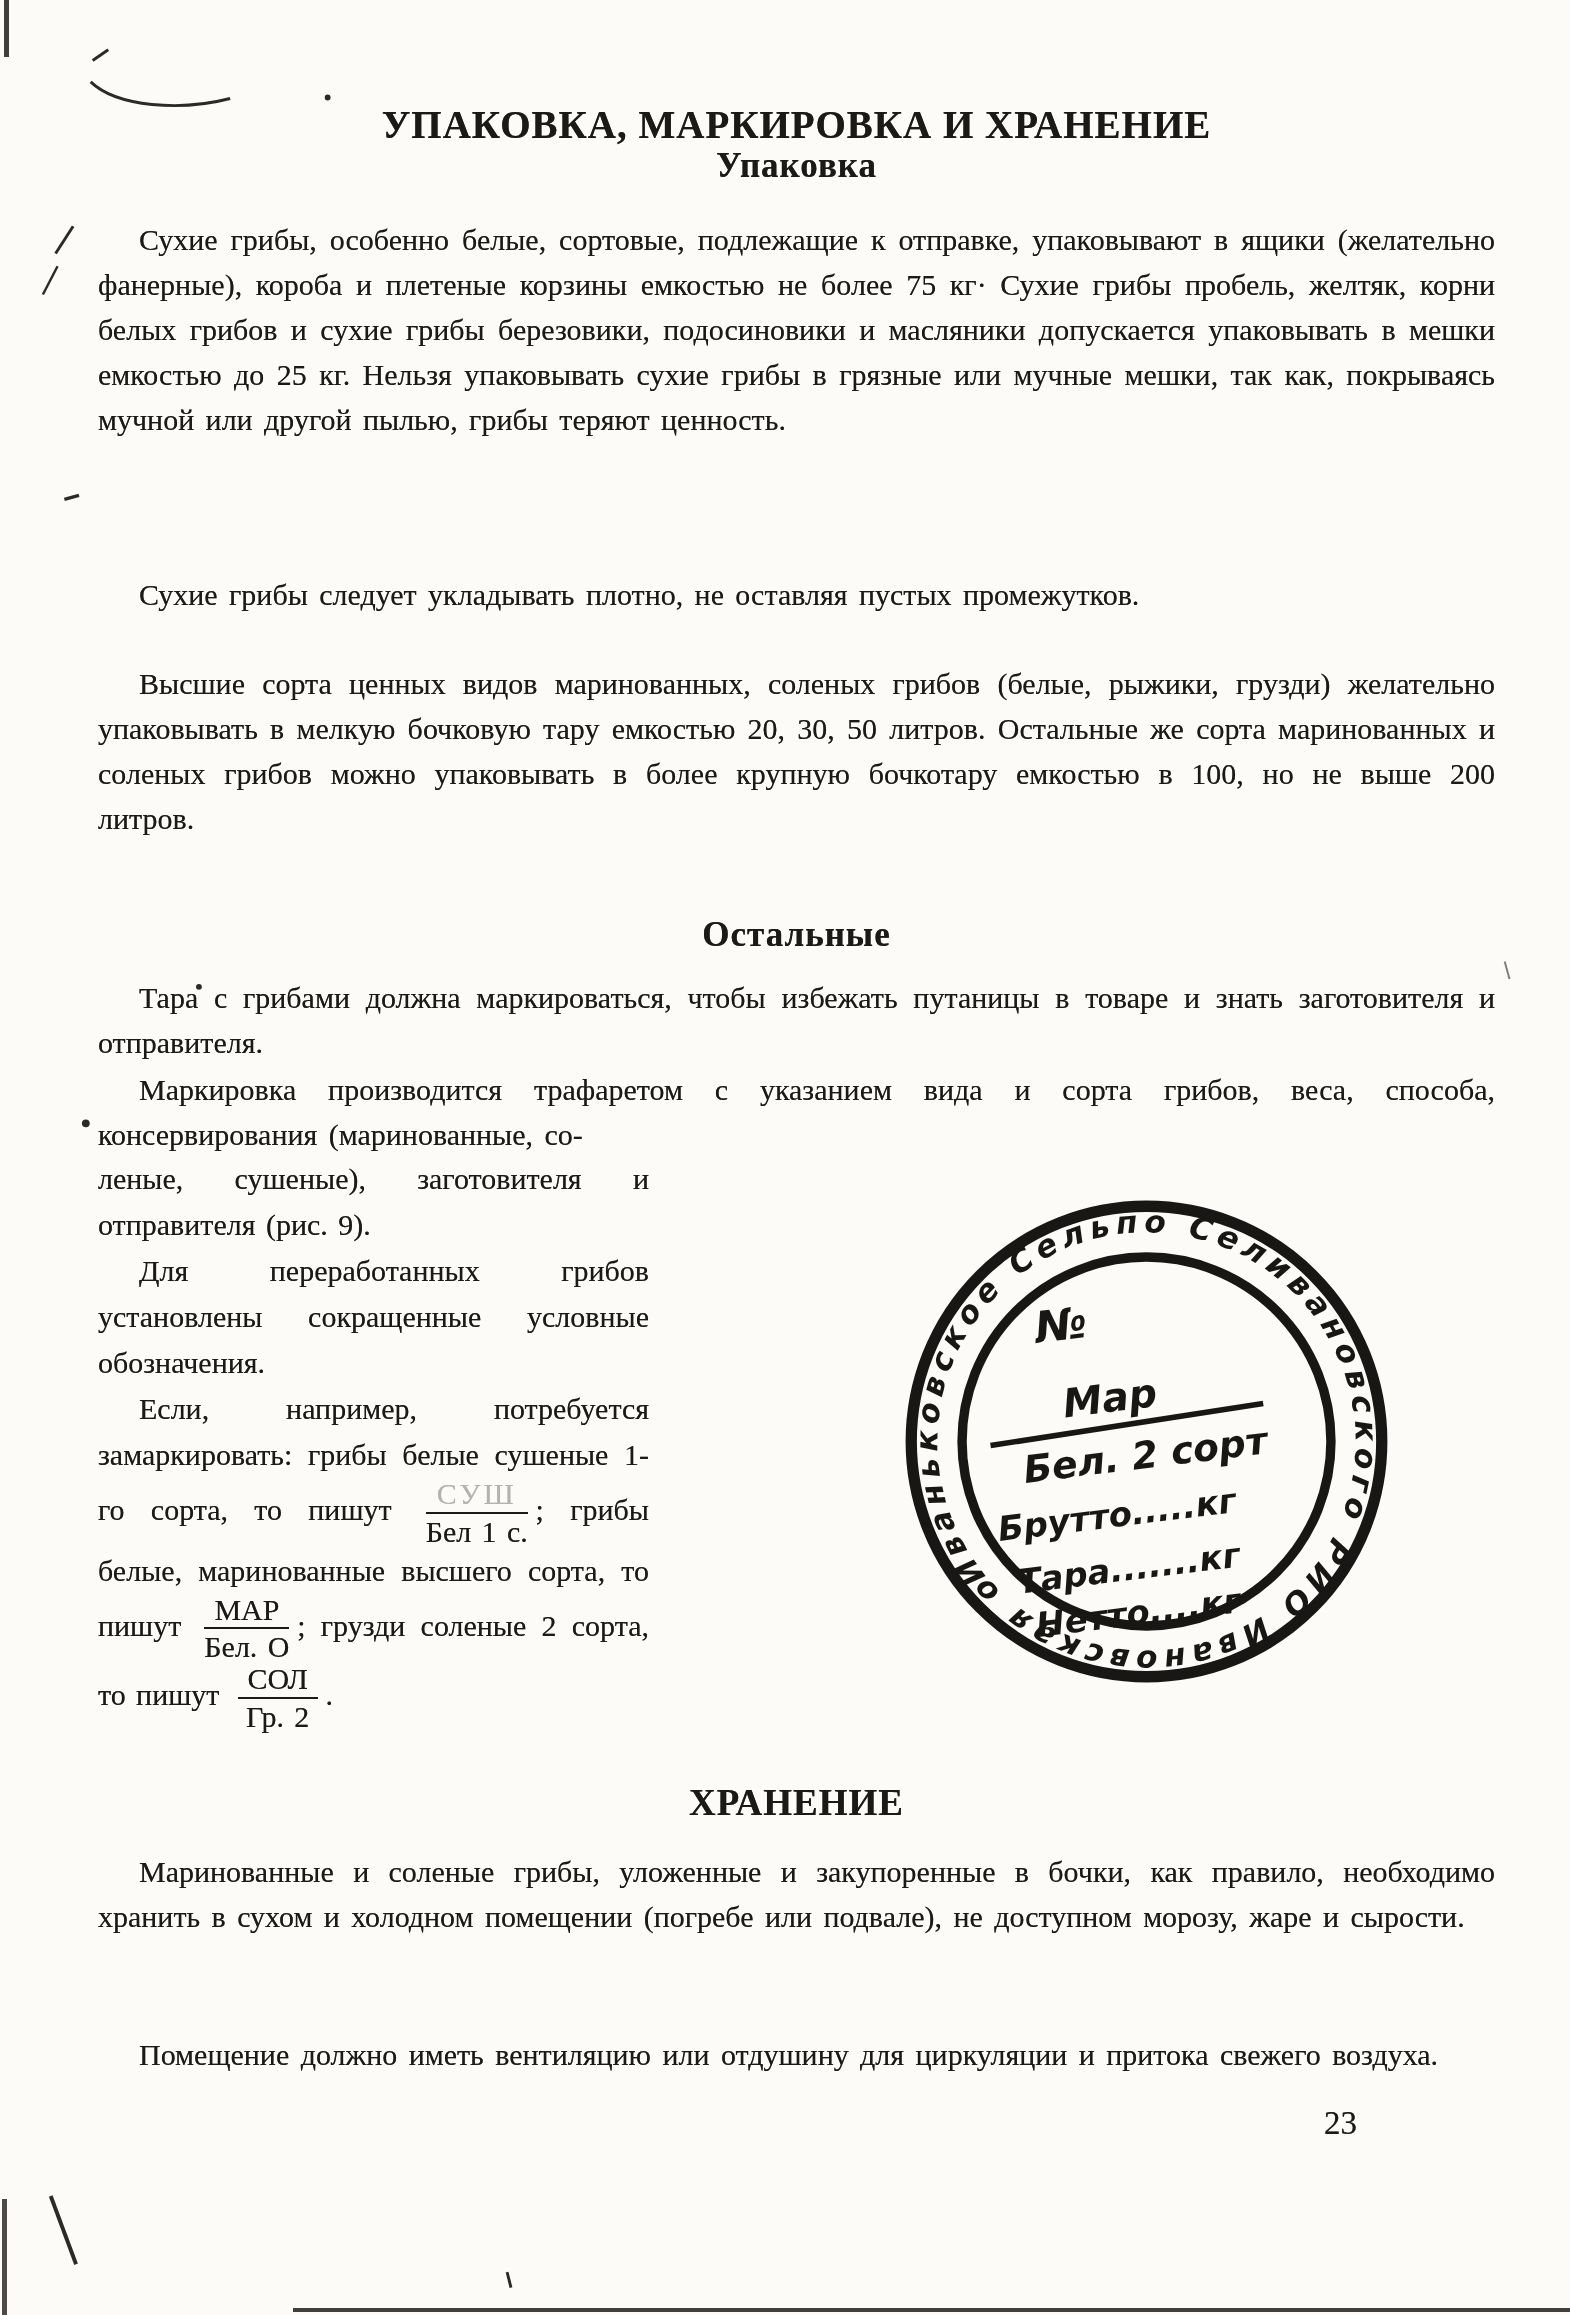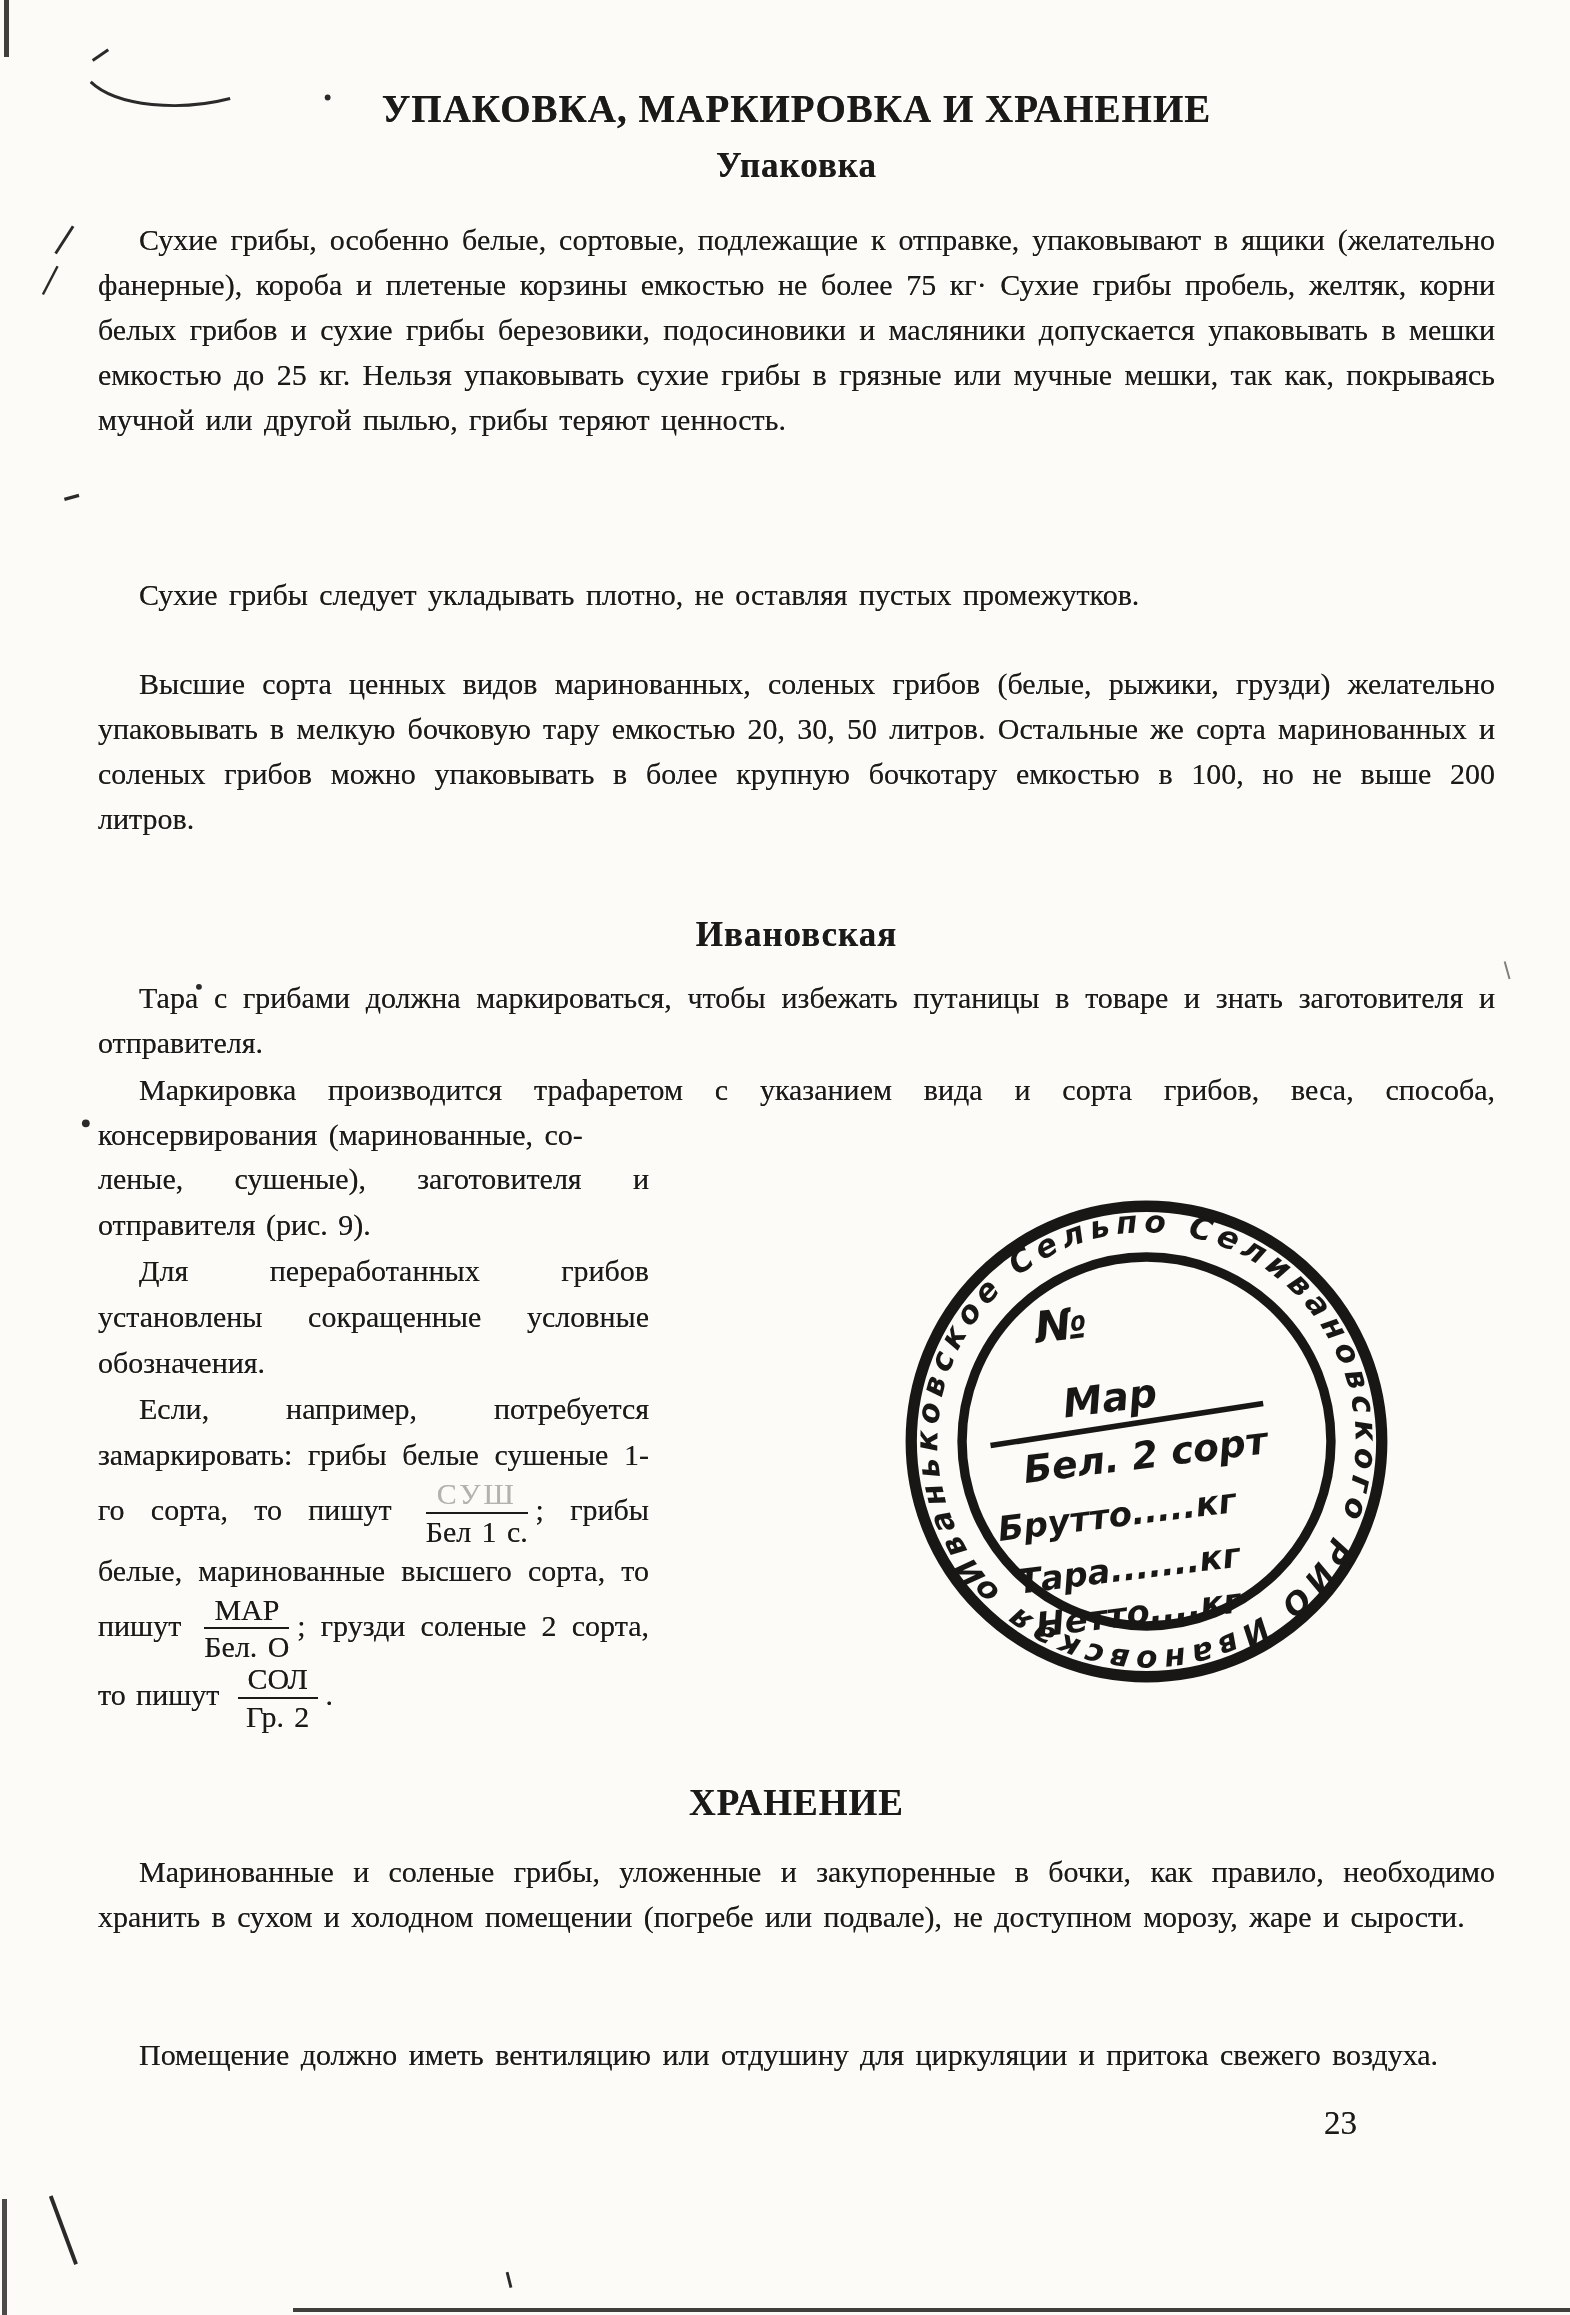--- a/index.html
+++ b/index.html
@@ -49,28 +49,28 @@
 </style>
 </head>
 <body>
 
 <div class="page">
 
   <div class="edge" style="left:3.9px;top:0;width:4.9px;height:57px;opacity:.85;"></div>
   <div class="edge" style="left:2px;top:2199px;width:4.9px;height:116px;opacity:.8;"></div>
   <div class="edge" style="left:293px;top:2308px;width:1278px;height:3.9px;opacity:.85;"></div>
 
-  <div class="head-center" style="top:86px;font-size:39px;">УПАКОВКА, МАРКИРОВКА И ХРАНЕНИЕ</div>
+  <div class="head-center" style="top:102px;font-size:39px;">УПАКОВКА, МАРКИРОВКА И ХРАНЕНИЕ</div>
   <div class="head-center" style="top:146px;font-size:35px;">Упаковка</div>
 
   <div class="para indent" style="top:217px;">Сухие грибы, особенно белые, сортовые, подлежащие к отправке, упаковывают в ящики (желательно фанерные), короба и плетеные корзины емкостью не более 75 кг· Сухие грибы пробель, желтяк, корни белых грибов и сухие грибы березовики, подосиновики и масляники допускается упаковывать в мешки емкостью до 25 кг. Нельзя упаковывать сухие грибы в грязные или мучные мешки, так как, покрываясь мучной или другой пылью, грибы теряют ценность.</div>
   <div class="para indent" style="top:572px;">Сухие грибы следует укладывать плотно, не оставляя пустых промежутков.</div>
   <div class="para indent" style="top:661px;">Высшие сорта ценных видов маринованных, соленых грибов (белые, рыжики, грузди) желательно упаковывать в мелкую бочковую тару емкостью 20, 30, 50 литров. Остальные же сорта маринованных и соленых грибов можно упаковывать  в более крупную бочкотару емкостью в 100, но не выше 200 литров.</div>
 
-  <div class="head-center" style="top:915px;font-size:35px;">Ивановская</div>
+  <div class="head-center" style="top:915px;font-size:35px;">Остальные</div>
   <div class="para indent" style="top:975px;">Тара с грибами должна маркироваться, чтобы избежать путаницы в товаре и знать заготовителя и отправителя.</div>
   <div class="para indent" style="top:1067px;">Маркировка производится трафаретом с указанием вида  и сорта грибов, веса, способа, консервирования (маринованные, со-</div>
 
   <div class="twocol">
     <div class="leftcol">
       <p>леные, сушеные), заготовителя и отправителя (рис. 9).</p>
       <p class="indent">Для переработанных грибов установлены сокращенные условные обозначения.</p>
       <p class="indent">
         <span>Если, например, потребуется замаркировать: грибы белые сушеные 1-го сорта, то пишут</span>
         <span class="frac faint"><span class="num"><span class="num-text">СУШ</span></span><span class="den">Бел 1 с.</span></span><span>; грибы белые, маринованные высшего сорта, то пишут</span>

